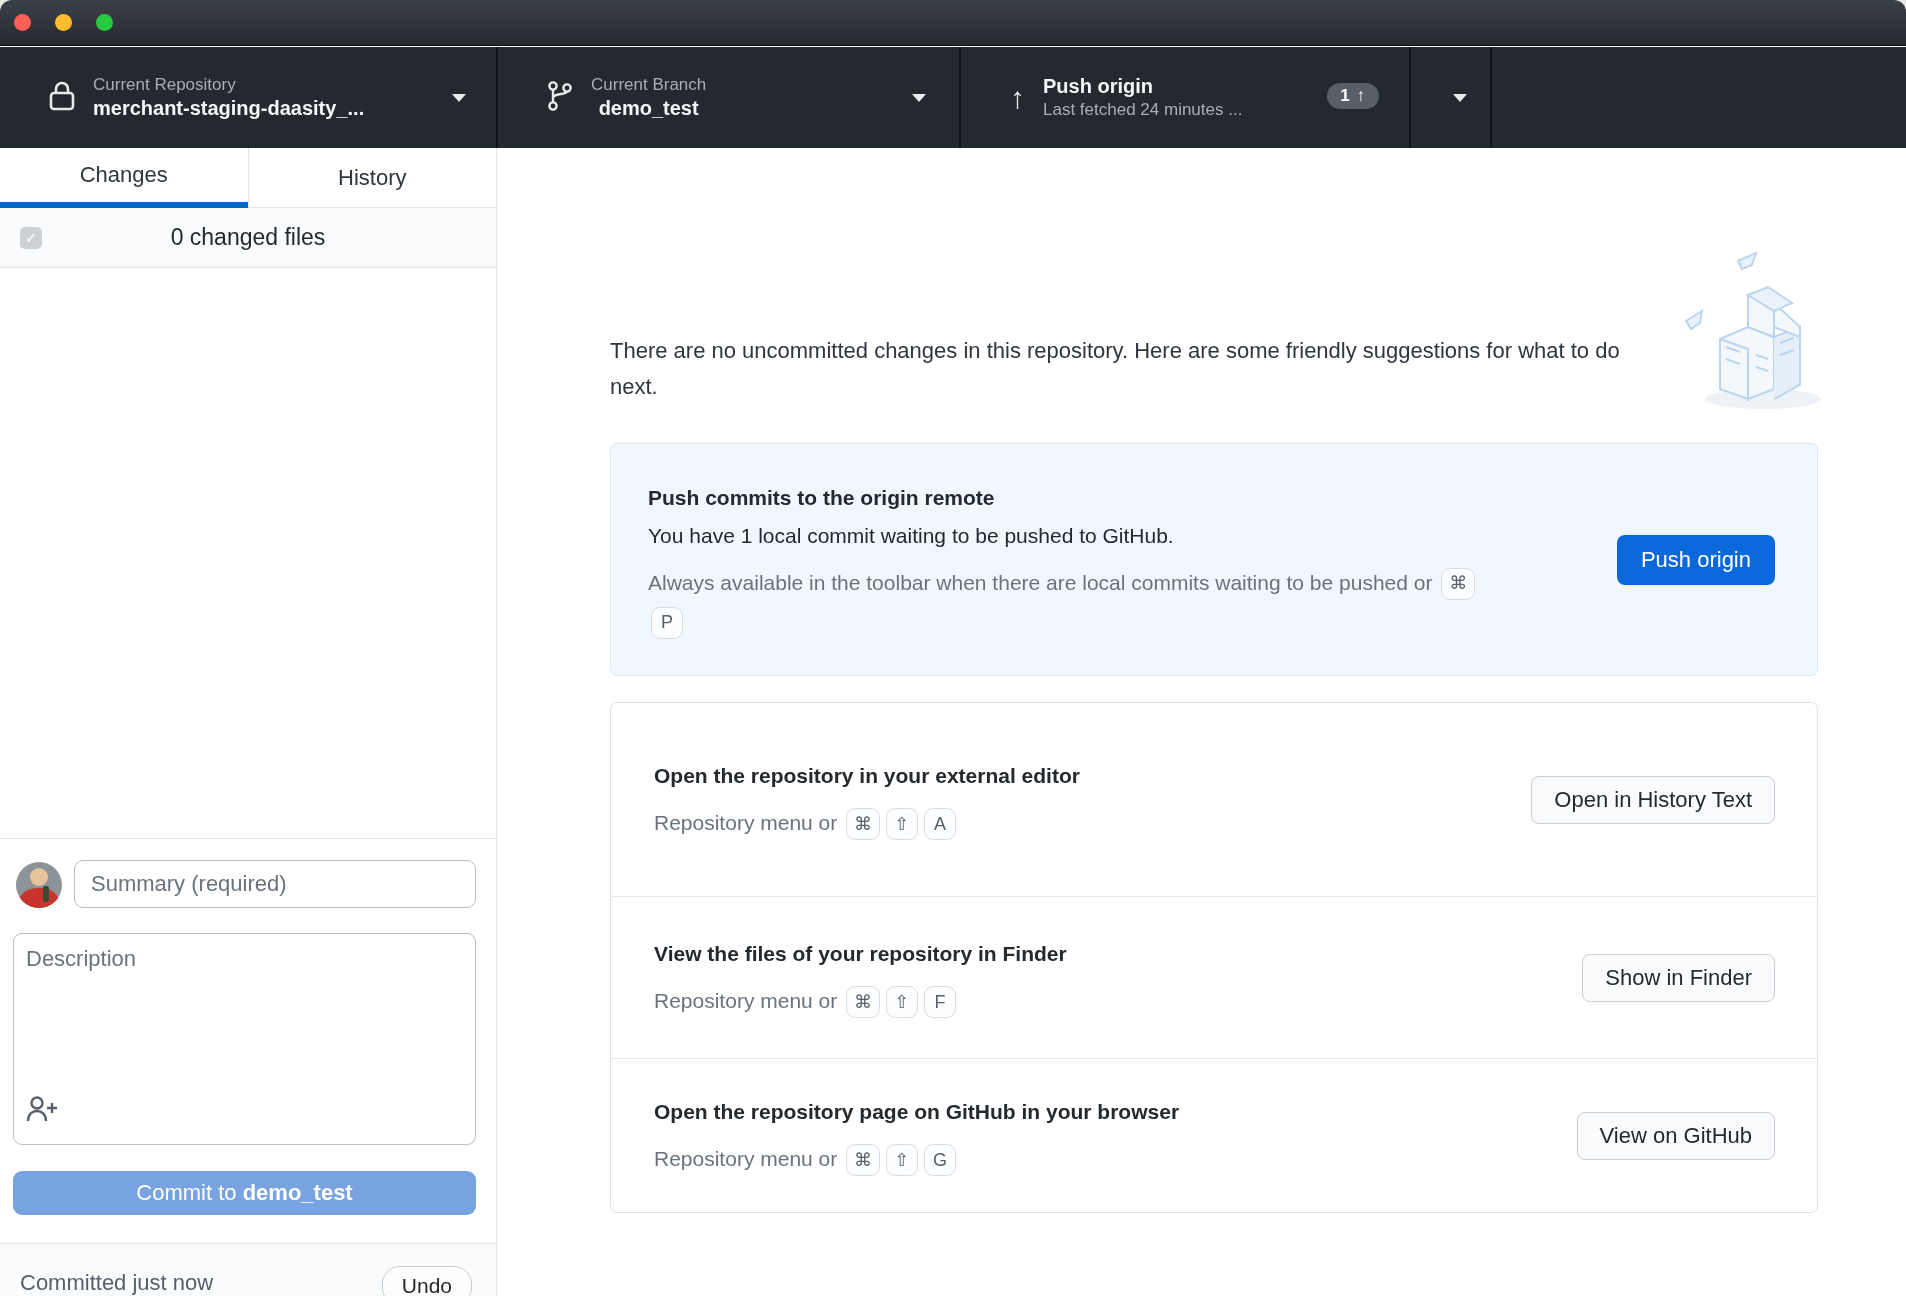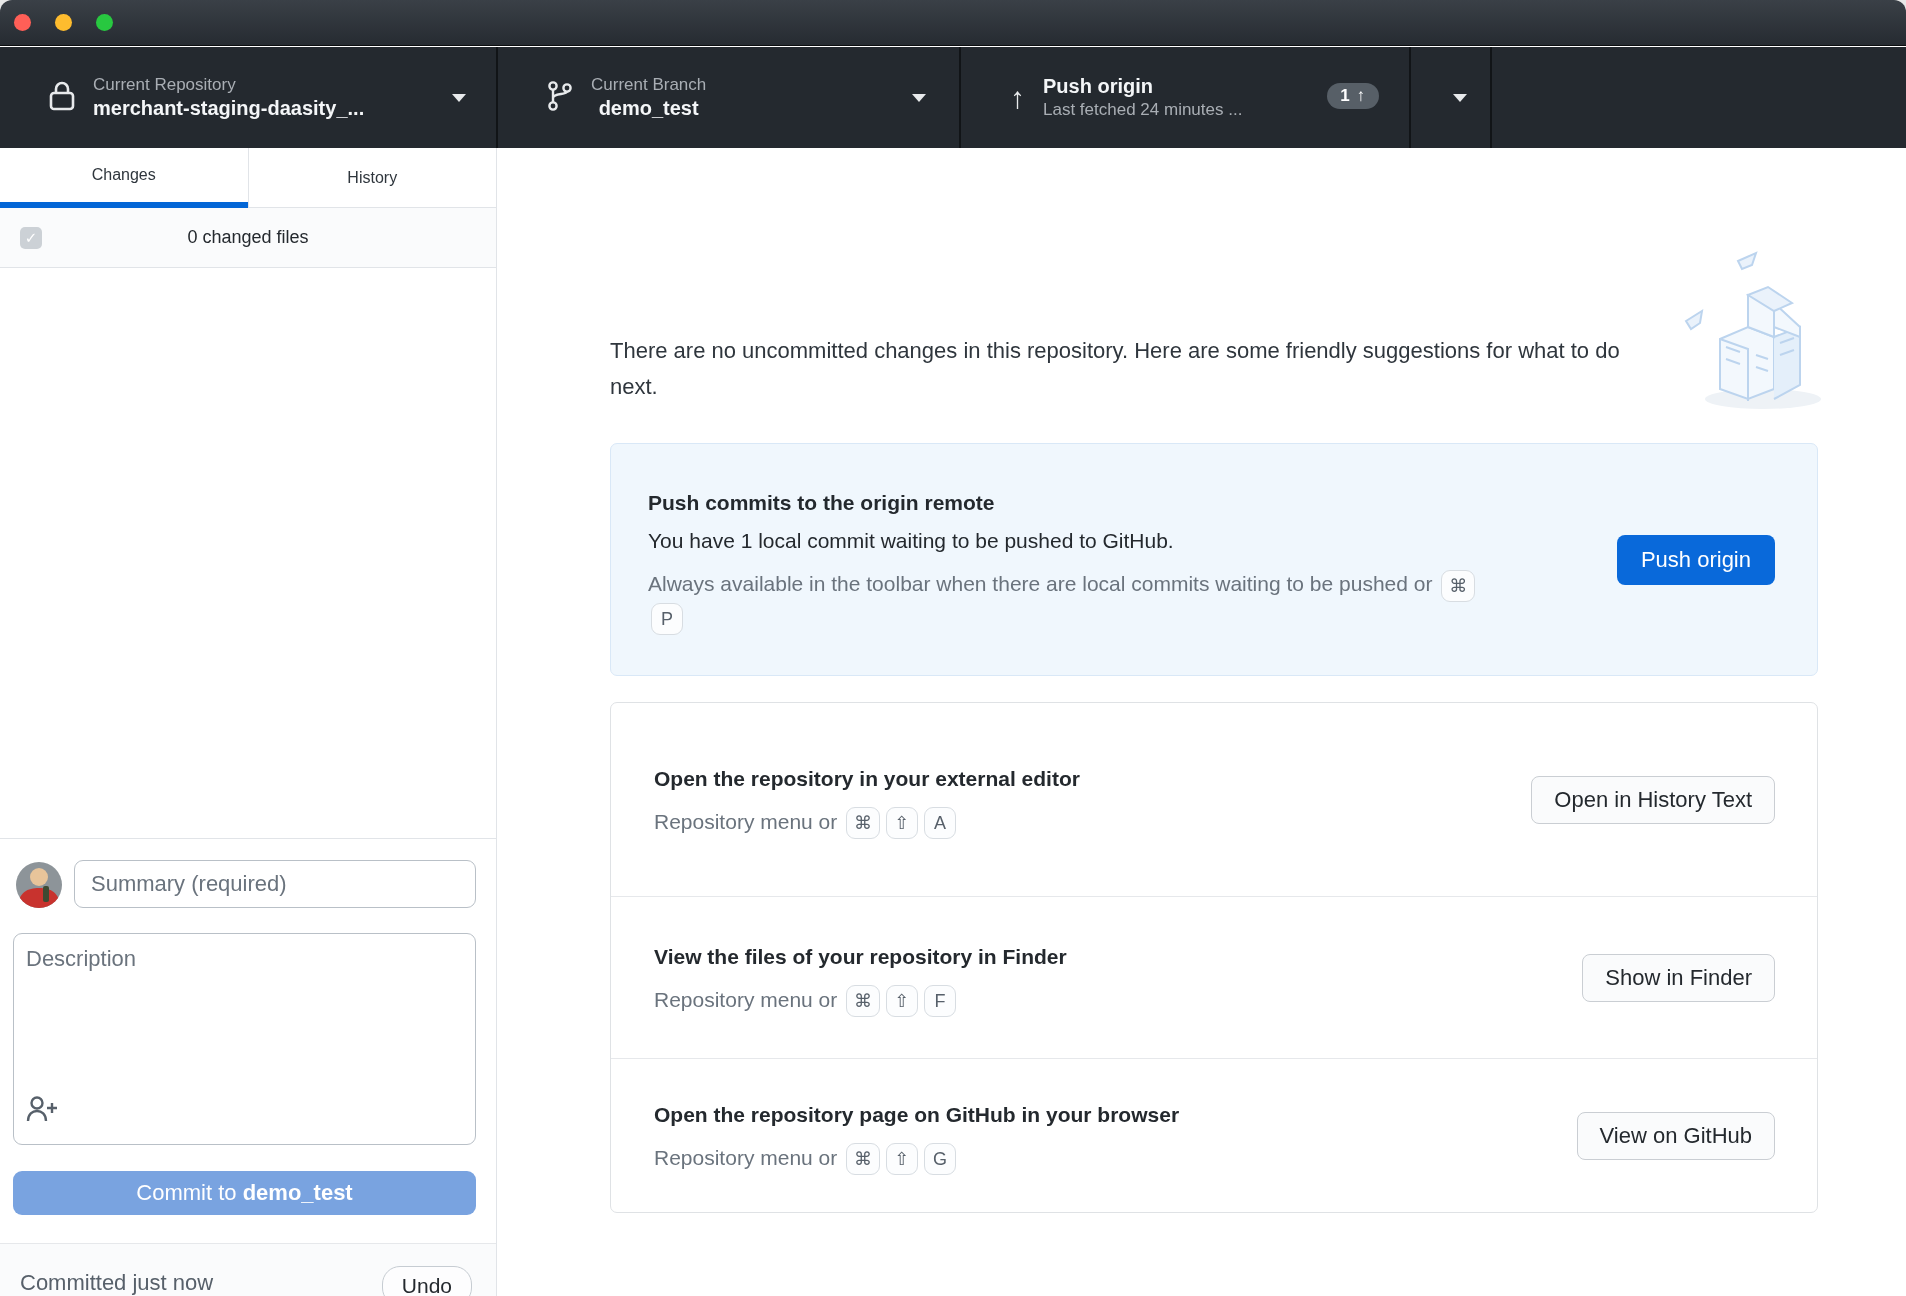--- a/index.html
+++ b/index.html
@@ -27,29 +27,29 @@
            border-top:8px solid #e8eaec; }
   .tb-caret { position:absolute; top:47px; }
   .badge { background:#575f67; color:#fff; font-size:17px; font-weight:700;
            border-radius:14px; padding:3px 13px; letter-spacing:1px; }
   .arrow-up { font-size:30px; color:#e8eaec; font-weight:400; }
 
   
   .sidebar { position:absolute; left:0; top:148px; width:497px; height:1148px;
              background:#fff; border-right:1px solid #e1e4e8; }
   .tabs { position:absolute; left:0; top:0; width:496px; height:60px; display:flex; }
-  .tab { flex:1; display:flex; align-items:center; justify-content:center; font-size:16px;
+  .tab { flex:1; display:flex; align-items:center; justify-content:center; font-size:22px;
          color:#2f363d; background:#fff; border-bottom:1px solid #e1e4e8; cursor:default; }
   .tab.active { border-bottom:6px solid #0366d6; }
   .tab + .tab { border-left:1px solid #e1e4e8; }
   .files-row { position:absolute; left:0; top:60px; width:496px; height:60px; background:#fafbfc;
                border-bottom:1px solid #e1e4e8; display:flex; align-items:center; }
   .checkbox { width:22px; height:22px; border-radius:5px; background:#ccd1d6; margin-left:20px;
               color:#fff; font-size:15px; font-weight:700; display:flex; align-items:center; justify-content:center; }
-  .files-label { position:absolute; left:0; width:496px; text-align:center; font-size:18px; color:#24292e; }
+  .files-label { position:absolute; left:0; width:496px; text-align:center; font-size:23px; color:#24292e; }
 
   .commit-form { position:absolute; left:0; top:690px; width:496px; height:458px; border-top:1px solid #e1e4e8; }
   .avatar { position:absolute; left:16px; top:23px; width:46px; height:46px; border-radius:50%; overflow:hidden; }
   .summary { position:absolute; left:74px; top:21px; width:402px; height:48px; border:1.5px solid #b9c0c7;
              border-radius:9px; font-size:22px; padding:0 16px; color:#24292e; outline:none;
              font-family:"Liberation Sans","DejaVu Sans",sans-serif; }
   .summary::placeholder, .desc::placeholder { color:#6a737d; opacity:1; }
   .desc { position:absolute; left:13px; top:94px; width:463px; height:212px; border:1.5px solid #b9c0c7;
           border-radius:9px; font-size:22px; padding:12px 12px; color:#0f172a; resize:none; outline:none;
           font-family:"Liberation Sans","DejaVu Sans",sans-serif; }
@@ -71,21 +71,21 @@
   .h1 { position:absolute; left:112px; top:100px; font-size:52px; font-weight:300; color:#24292e; letter-spacing:-.5px; }
   .lede { position:absolute; left:112px; top:185px; width:1040px; font-size:22px; line-height:36px; color:#2f363d; }
   .illus { position:absolute; left:1170px; top:95px; }
 
   .card { position:absolute; left:112px; width:1208px; border-radius:7px; }
   .card-blue { top:295px; height:233px; background:#f0f7fd; border:1px solid #d9e8f7;
                display:flex; align-items:center; }
   .card-blue .txt { padding-left:37px; }
   .card-title { font-size:21px; font-weight:700; color:#24292e; line-height:38px; }
   .card-line  { font-size:21px; color:#24292e; line-height:38px; }
-  .card-hint  { font-size:21px; color:#6a737d; line-height:32px; max-width:850px; margin-top:8px; }
+  .card-hint  { font-size:21px; color:#6a737d; line-height:39px; max-width:850px; margin-top:8px; }
   .kbd { display:inline-flex; align-items:center; justify-content:center; min-width:32px; height:32px;
          padding:0 7px; margin:0 3px; border:1.5px solid #d8dde2; border-radius:9px; background:#fcfdfe;
          color:#57606a; font-size:18px; vertical-align:middle; }
   .btn-primary { margin-left:auto; margin-right:42px; background:#0969da; color:#fff; border:none;
                  border-radius:8px; height:50px; padding:0 24px; font-size:22px; cursor:default;
                  font-family:"Liberation Sans","DejaVu Sans",sans-serif; }
   .card-white { top:554px; height:511px; background:#fff; border:1px solid #dfe2e5; }
   .sug-row { display:flex; align-items:center; padding:0 42px 0 43px; }
   .sug-row + .sug-row { border-top:1px solid #e6e8eb; }
   .row-1 { height:193px; } .row-2 { height:162px; } .row-3 { height:154px; }

